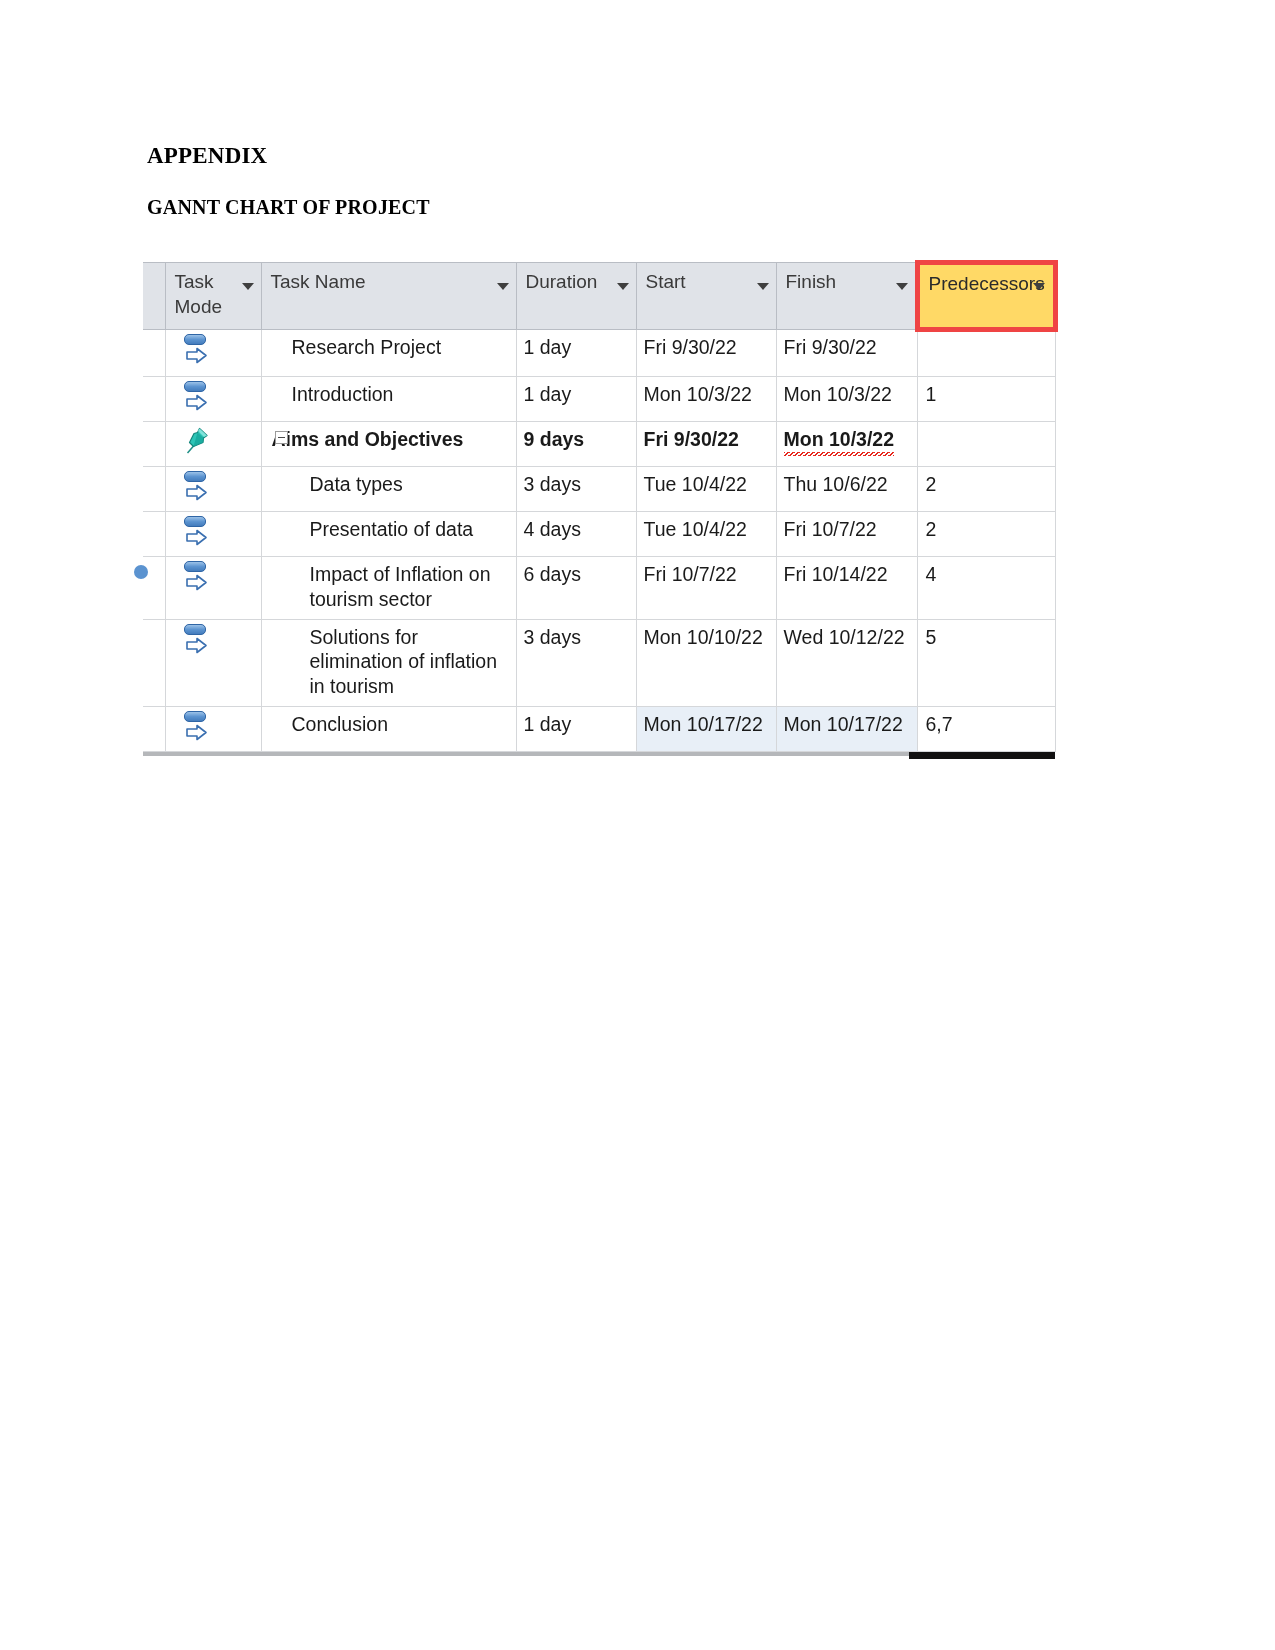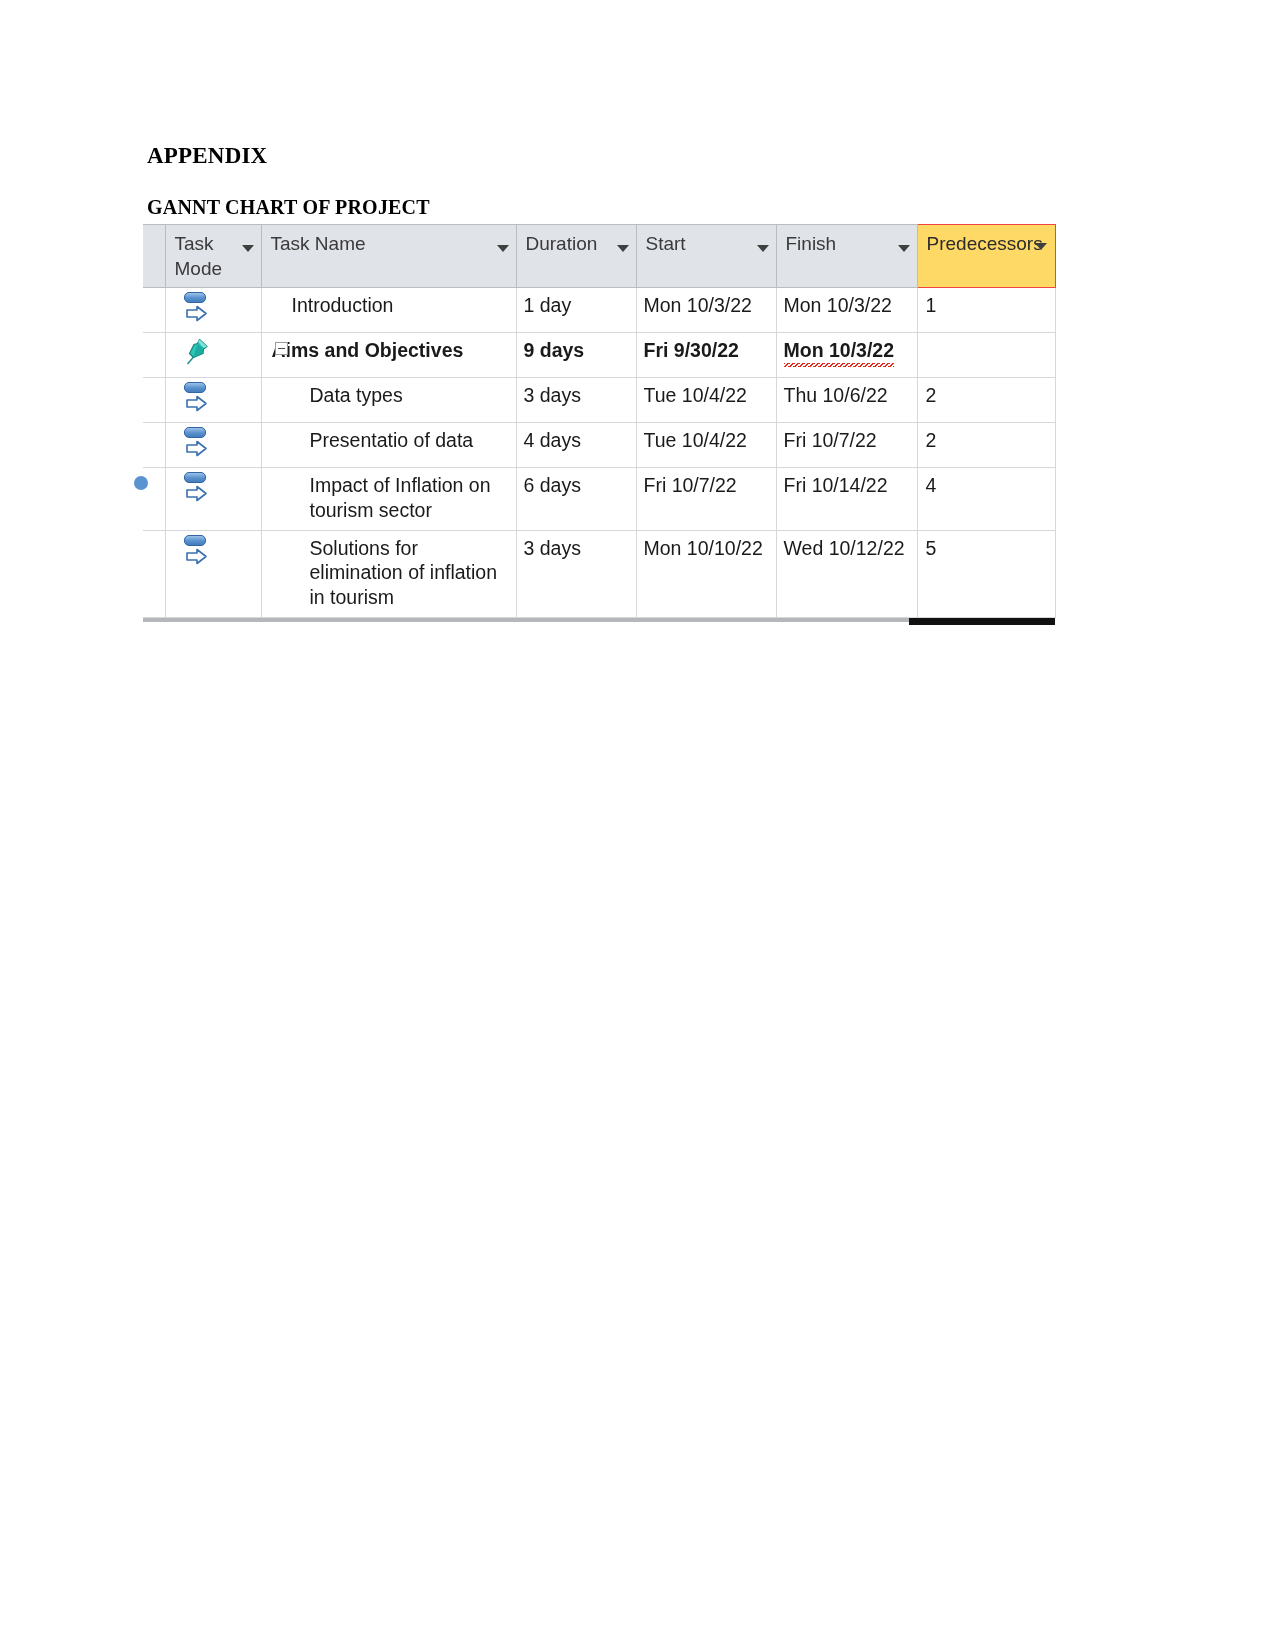--- a/index.html
+++ b/index.html
@@ -51,20 +51,21 @@
   }
 
   table.gantt {
     border-collapse: collapse;
     table-layout: fixed;
     width: 912px;
     font-family: "Liberation Sans", sans-serif;
     font-size: 19.5px;
     color: #1a1a1a;
     background: #ffffff;
+    margin-top: 36px;
   }
 
   table.gantt col.c-ind  { width: 22px; }
   table.gantt col.c-mode { width: 96px; }
   table.gantt col.c-name { width: 255px; }
   table.gantt col.c-dur  { width: 120px; }
   table.gantt col.c-start{ width: 140px; }
   table.gantt col.c-fin  { width: 141px; }
   table.gantt col.c-pred { width: 138px; }
 
@@ -88,21 +89,21 @@
     border-right: 1px solid #b9bdc4;
   }
   thead th .th-label {
     display: block;
     padding: 6px 22px 0 9px;
     line-height: 1.33;
     white-space: normal;
   }
   thead th.th-pred {
     background: #ffd966;
-    border: 1px solid #ef4444;
+    border: 5px solid #ef4444;
     color: #2b2b2b;
   }
   thead th.th-pred .th-label { padding-right: 26px; }
 
   .filter-arrow {
     position: absolute;
     right: 7px;
     top: 20px;
     width: 0; height: 0;
     border-left: 6px solid transparent;
@@ -306,20 +307,36 @@
           <tr>
             <td class="ind-cell"></td>
             <td class="mode-cell">
               <span class="icon-auto">
                 <span class="bar"></span>
                 <span class="arrow"><svg width="22" height="17" viewBox="0 0 22 17">
                     <path d="M1 5 H11 V1.5 L20 8.5 L11 15.5 V12 H1 Z" fill="#ffffff" stroke="#3a6fb0" stroke-width="1.6" stroke-linejoin="round"></path>
                   </svg></span>
               </span>
             </td>
+            <td class="name-cell"><span>Research Project</span></td>
+            <td>1 day</td>
+            <td>Fri 9/30/22</td>
+            <td>Fri 9/30/22</td>
+            <td class="pred-cell"></td>
+          </tr>
+          <tr>
+            <td class="ind-cell"></td>
+            <td class="mode-cell">
+              <span class="icon-auto">
+                <span class="bar"></span>
+                <span class="arrow"><svg width="22" height="17" viewBox="0 0 22 17">
+                    <path d="M1 5 H11 V1.5 L20 8.5 L11 15.5 V12 H1 Z" fill="#ffffff" stroke="#3a6fb0" stroke-width="1.6" stroke-linejoin="round"></path>
+                  </svg></span>
+              </span>
+            </td>
             <td class="name-cell"><span>Introduction</span></td>
             <td>1 day</td>
             <td>Mon 10/3/22</td>
             <td>Mon 10/3/22</td>
             <td class="pred-cell">1</td>
           </tr>
           <tr class="summary-row">
             <td class="ind-cell"></td>
             <td class="mode-cell">
               <span class="icon-pin"><svg width="26" height="30" viewBox="0 0 26 30">
@@ -394,19 +411,35 @@
                     <path d="M1 5 H11 V1.5 L20 8.5 L11 15.5 V12 H1 Z" fill="#ffffff" stroke="#3a6fb0" stroke-width="1.6" stroke-linejoin="round"></path>
                   </svg></span>
               </span>
             </td>
             <td class="name-cell indent2"><span>Solutions for elimination of inflation in tourism</span></td>
             <td>3 days</td>
             <td>Mon 10/10/22</td>
             <td>Wed 10/12/22</td>
             <td class="pred-cell">5</td>
           </tr>
+          <tr>
+            <td class="ind-cell"></td>
+            <td class="mode-cell">
+              <span class="icon-auto">
+                <span class="bar"></span>
+                <span class="arrow"><svg width="22" height="17" viewBox="0 0 22 17">
+                    <path d="M1 5 H11 V1.5 L20 8.5 L11 15.5 V12 H1 Z" fill="#ffffff" stroke="#3a6fb0" stroke-width="1.6" stroke-linejoin="round"></path>
+                  </svg></span>
+              </span>
+            </td>
+            <td class="name-cell"><span>Conclusion</span></td>
+            <td>1 day</td>
+            <td class="sel">Mon 10/17/22</td>
+            <td class="sel">Mon 10/17/22</td>
+            <td class="pred-cell">6,7</td>
+          </tr>
         </tbody>
     </table>
     <div class="bottom-edge"></div>
     <div class="bottom-edge-dark"></div>
   </div>
 
 </div>
 
 </body></html>

